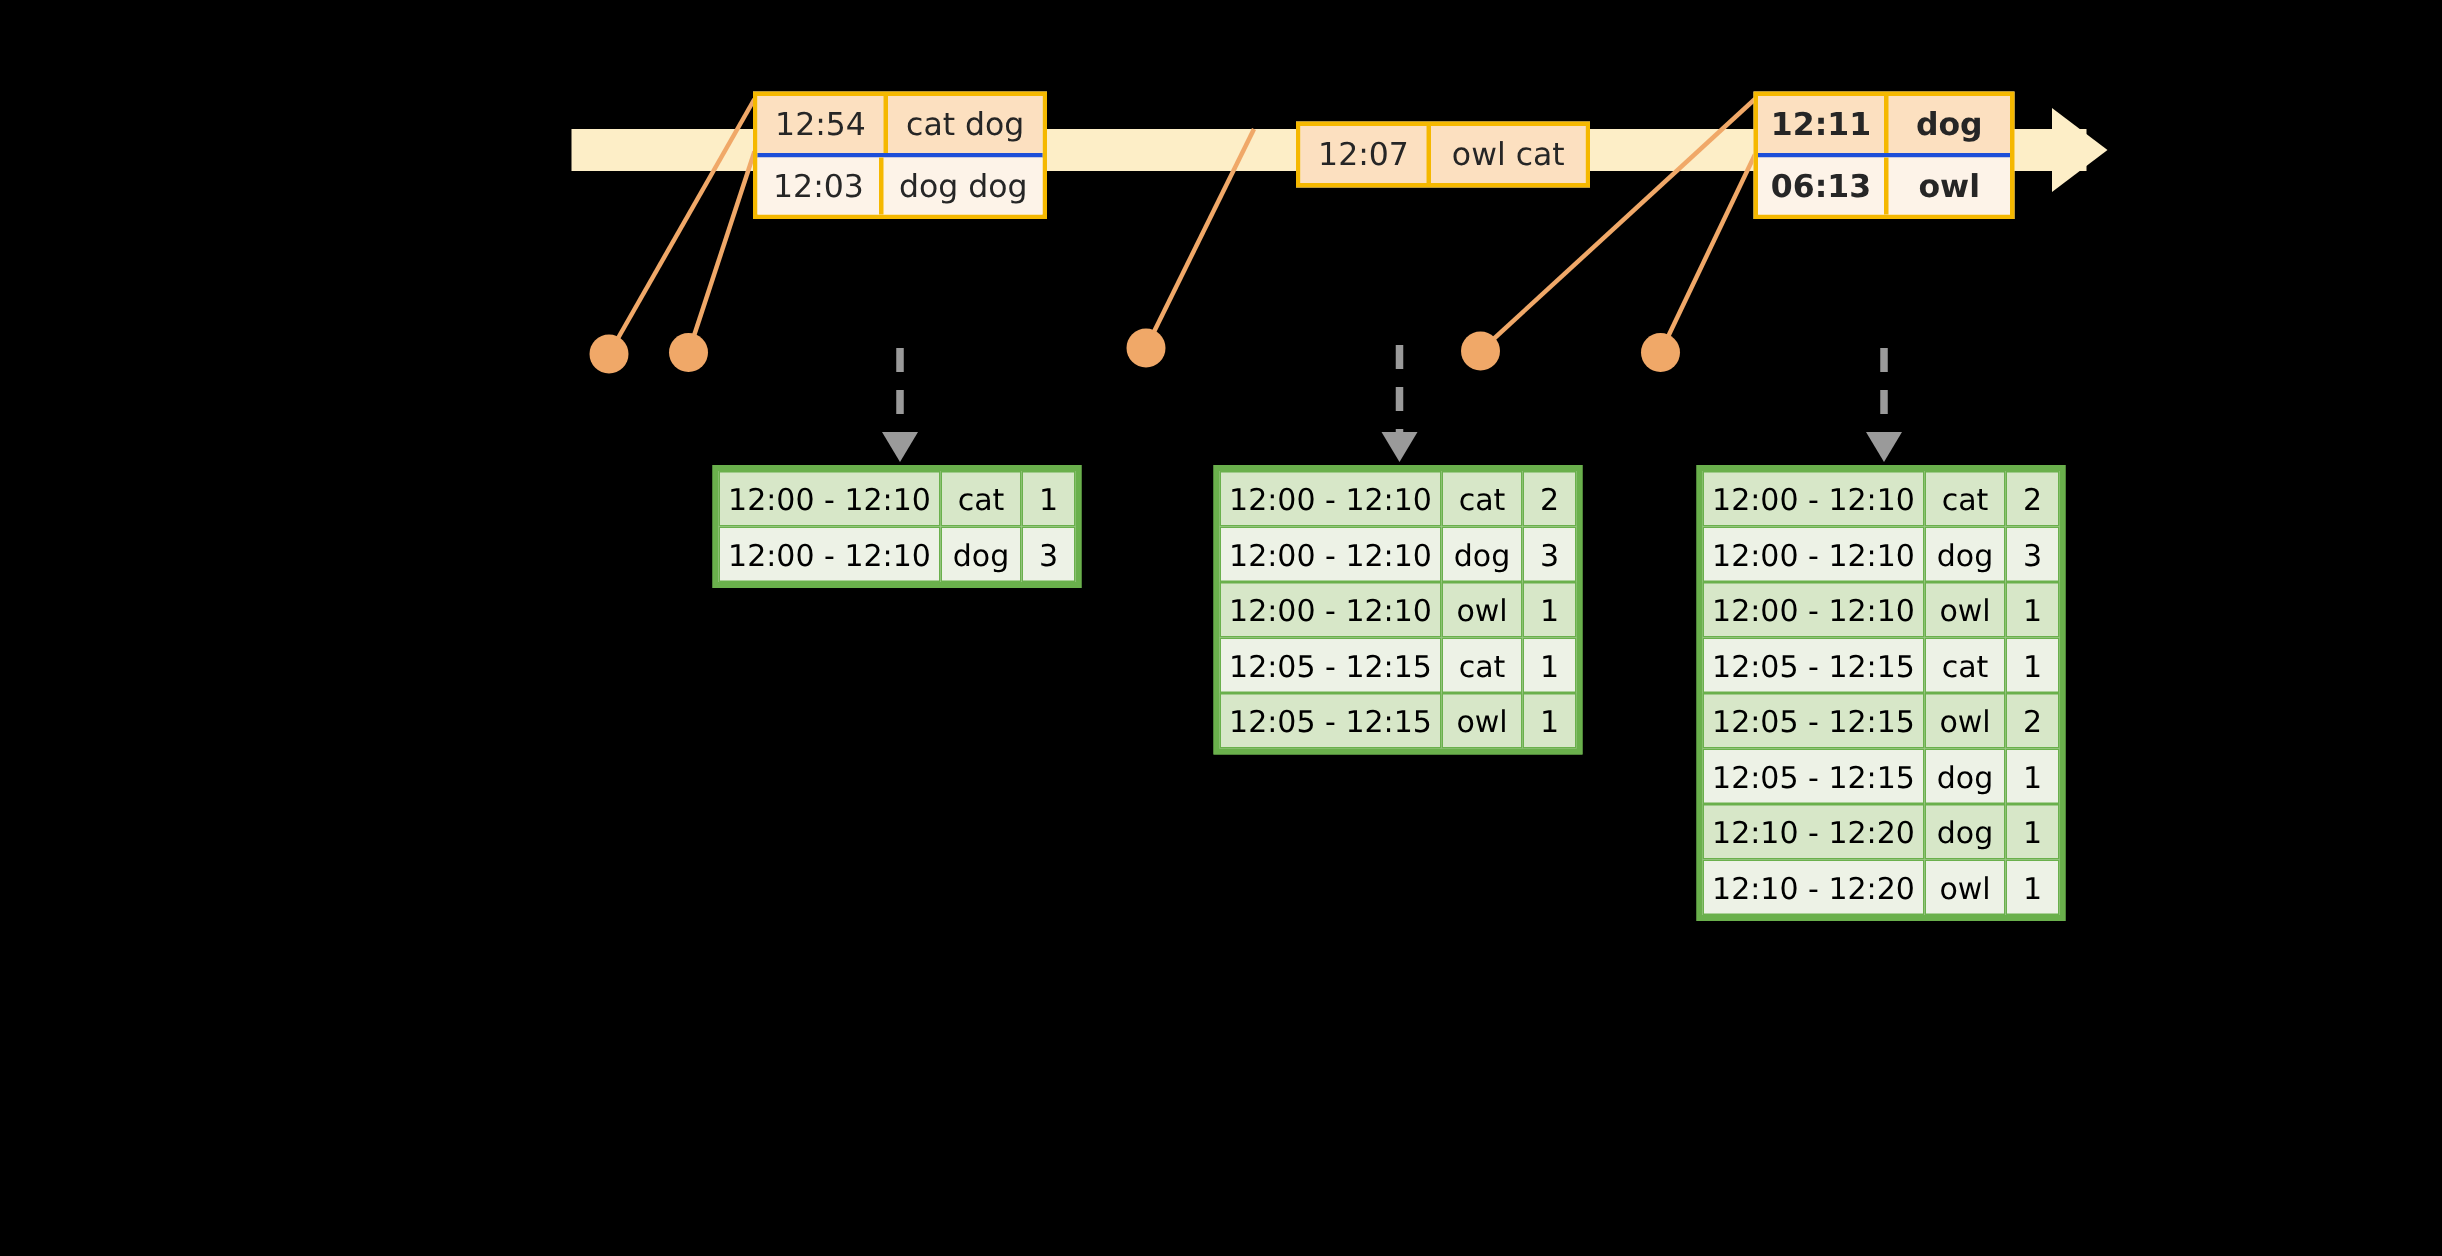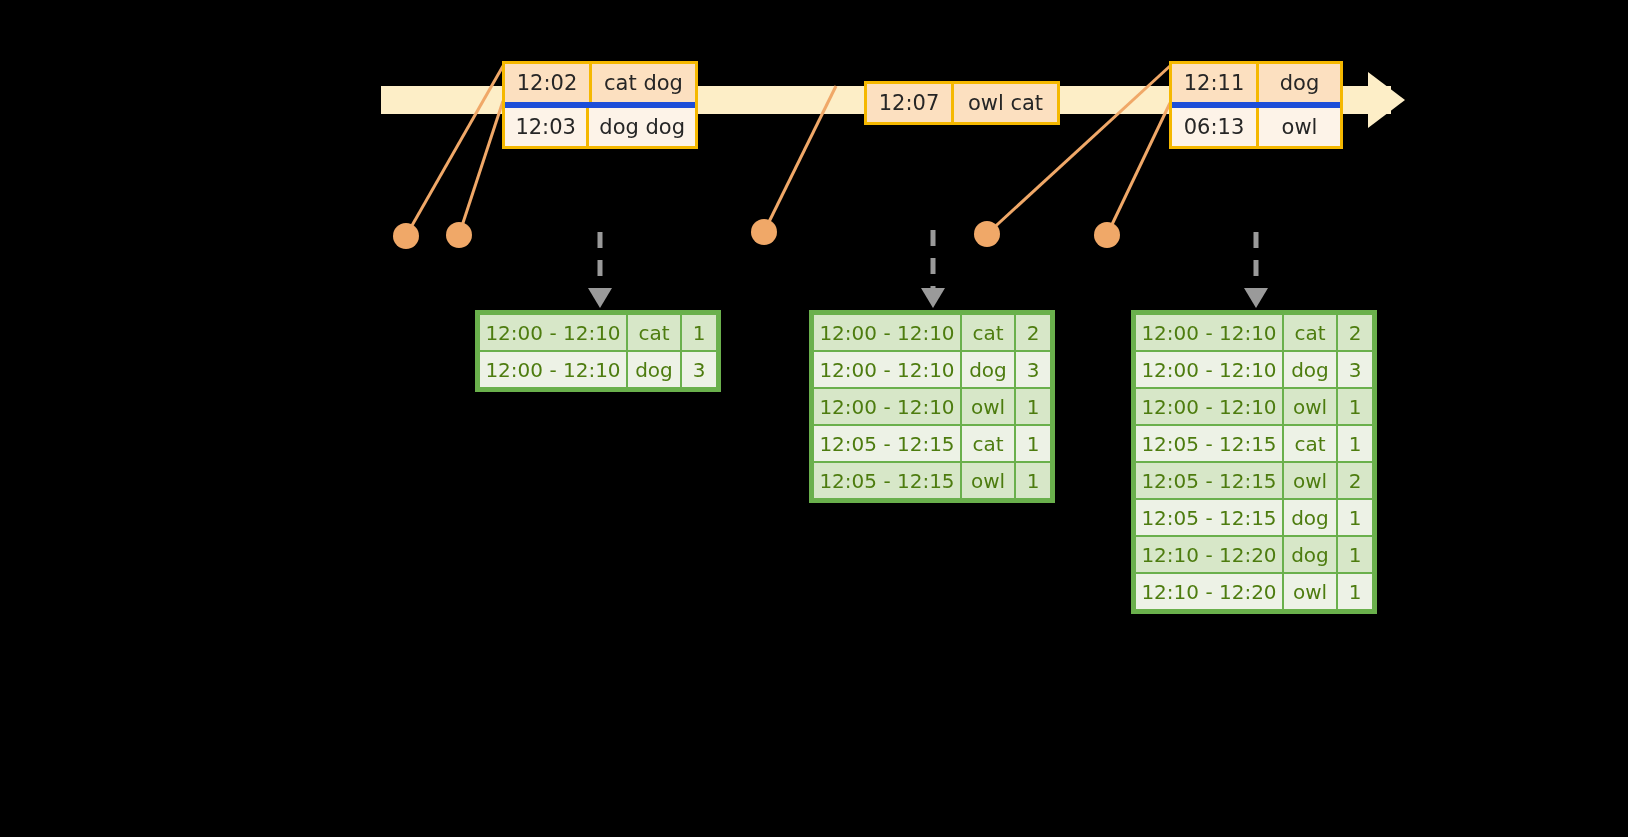--- a/index.html
+++ b/index.html
@@ -25,51 +25,51 @@
   .evt{
     position:absolute;
     border:3px solid #f5b800;
     box-sizing:border-box;
     background:#fdf0e0;
   }
   .evt .row{
     display:flex;align-items:stretch;
     height:38px;
   }
-  .evt .row + .row{border-top:6px solid #1d4ed8;}
+  .evt .row + .row{border-top:3px solid #1d4ed8;}
   .evt .c-time, .evt .c-words{
     display:flex;align-items:center;justify-content:center;
     font-size:21px;color:#262626;
     box-sizing:border-box;
     white-space:nowrap;
   }
   .evt .c-time{width:84px;}
   .evt .c-words{border-left:3px solid #f5b800;flex:1;padding:0 10px;}
   .evt .row.shade .c-time,.evt .row.shade .c-words{background:#fce0c0;}
   .evt .row.plain .c-time,.evt .row.plain .c-words{background:#fdf3e8;}
 
   #evt-a{left:502px;top:61px;width:196px;}
   #evt-b{left:836px;top:81px;width:196px;margin-left:28px;}
-  #evt-c{left:1169px;top:61px;width:174px;}
+  #evt-c{left:1169px;top:61px;width:174px;font-weight:bold;}
 
   
   .conn{position:absolute;left:0;top:0;width:1628px;height:837px;pointer-events:none;}
 
   
   .tbl{
     position:absolute;
     border:4px solid #6ab04c;
     box-sizing:border-box;
     background:#6ab04c;
     padding:0;
   }
   .tbl .trow{display:flex;height:37px;}
   .tbl .cell{
     display:flex;align-items:center;justify-content:center;
-    font-size:20px;color:#4d7c0f;box-sizing:border-box;
+    font-size:20px;color:#000000;box-sizing:border-box;
     border:1.5px solid #6ab04c;
     white-space:nowrap;
   }
   .tbl .c-win{width:148px;}
   .tbl .c-word{width:54px;}
   .tbl .c-cnt{width:36px;}
   .trow.odd .cell{background:#d7e7c8;}
   .trow.even .cell{background:#edf2e6;}
 
   #tbl-1{left:475px;top:310px;}
@@ -104,21 +104,21 @@
         <polygon points="588,288 612,288 600,308" fill="#9a9a9a"></polygon>
         <line x1="933" y1="230" x2="933" y2="290" stroke="#9a9a9a" stroke-width="5" stroke-dasharray="16 12"></line>
         <polygon points="921,288 945,288 933,308" fill="#9a9a9a"></polygon>
         <line x1="1256" y1="232" x2="1256" y2="290" stroke="#9a9a9a" stroke-width="5" stroke-dasharray="16 12"></line>
         <polygon points="1244,288 1268,288 1256,308" fill="#9a9a9a"></polygon>
       </g>
   </svg>
 
   <div class="evt" id="evt-a">
     <div class="row shade">
-      <div class="c-time">12:02</div>
+      <div class="c-time">12:54</div>
       <div class="c-words">cat dog</div>
     </div>
     <div class="row plain">
       <div class="c-time">12:03</div>
       <div class="c-words">dog dog</div>
     </div>
   </div>
 
   <div class="evt" id="evt-b">
     <div class="row shade">

